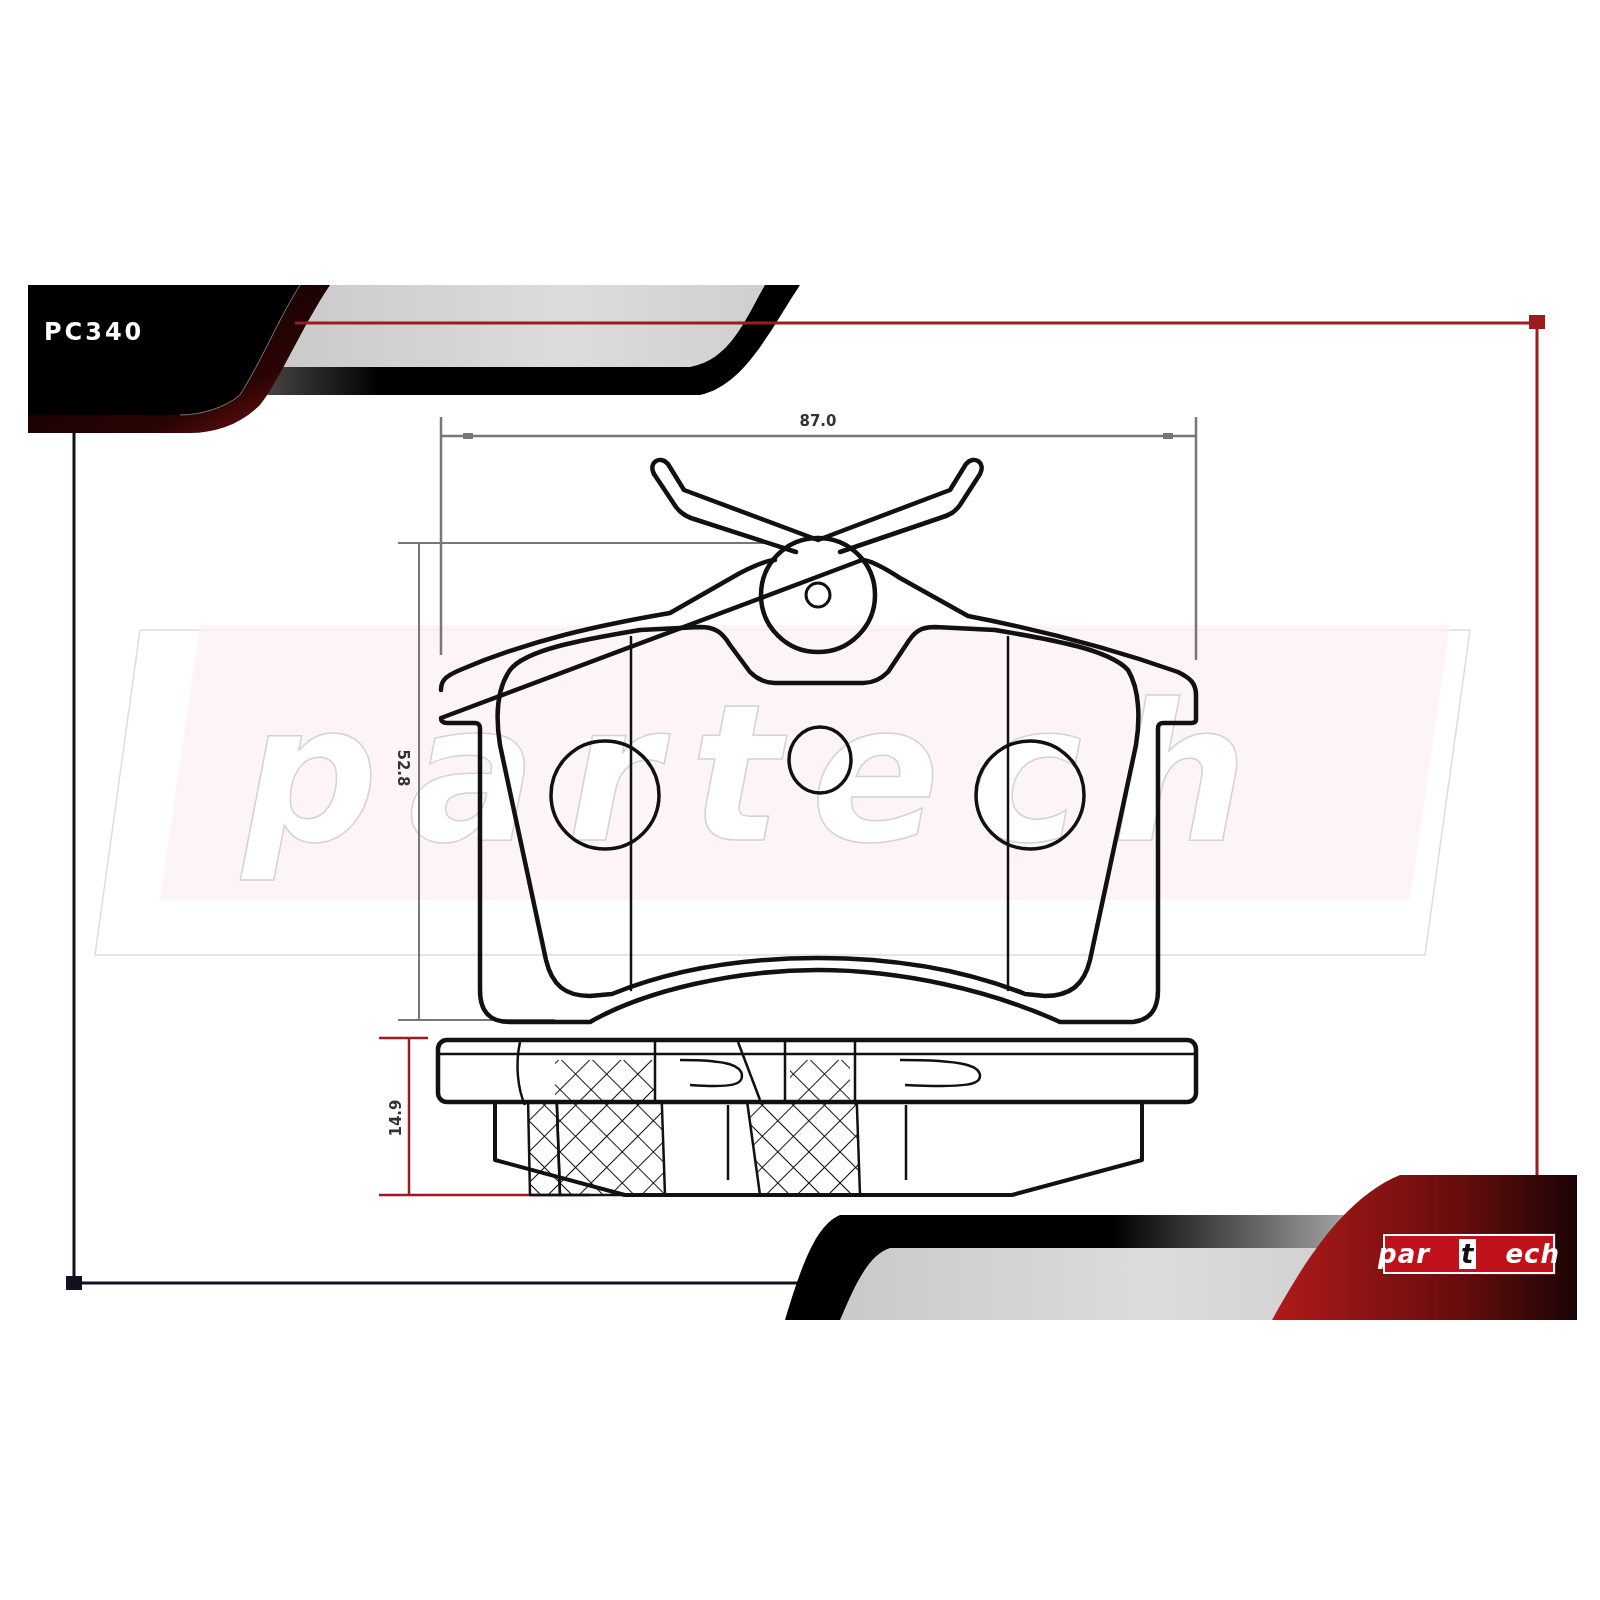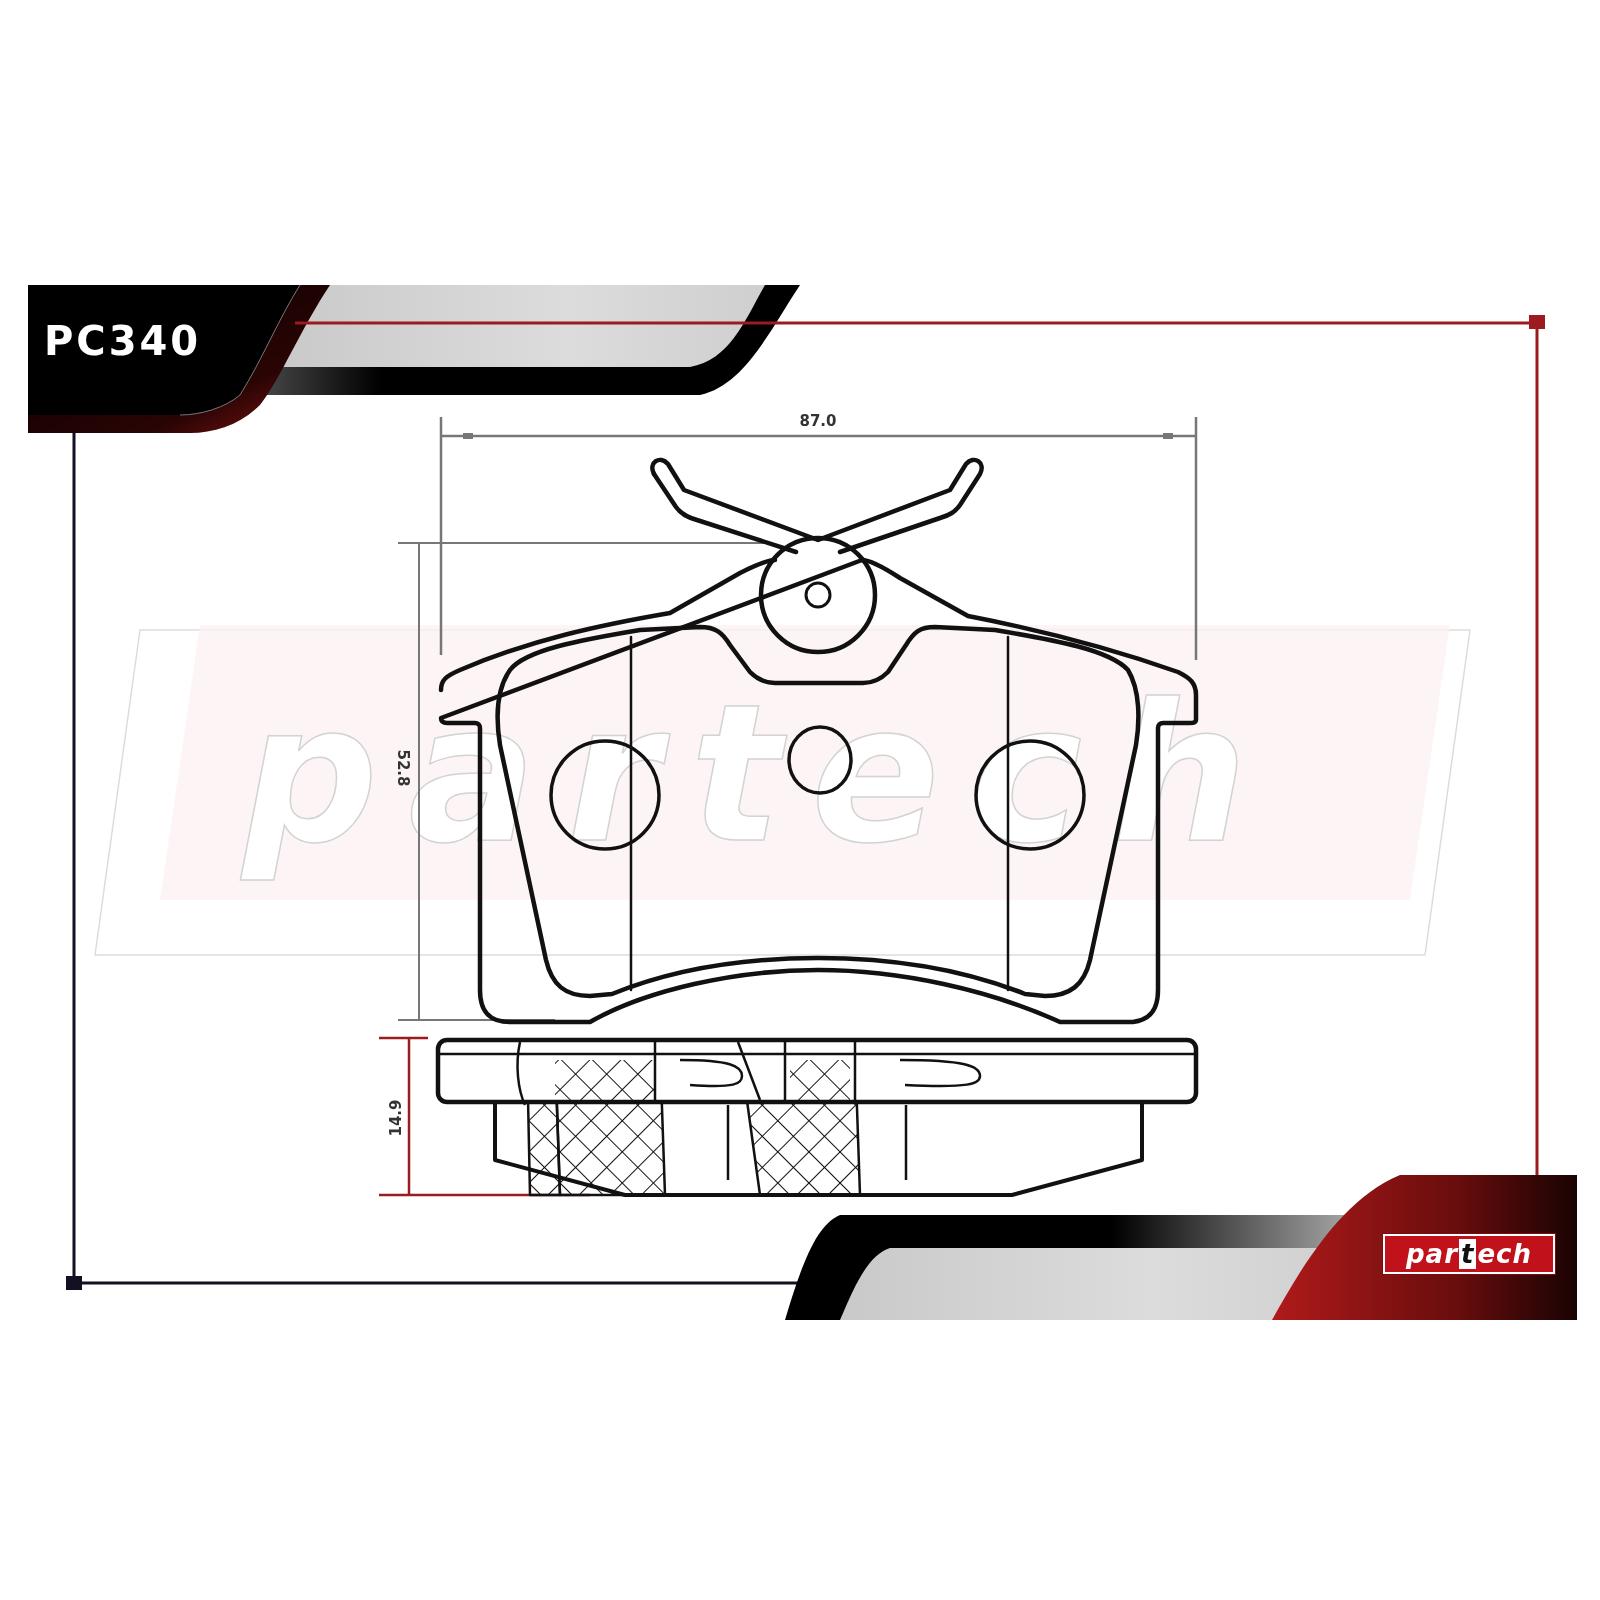--- a/index.html
+++ b/index.html
@@ -1,20 +1,20 @@
 <!DOCTYPE html>
 <html><head>
 <meta charset="utf-8">
 <style>
   html, body { margin:0; padding:0; background:#ffffff; }
   body { width:1600px; height:1600px; position:relative; overflow:hidden; font-family:"DejaVu Sans", sans-serif; }
   #stage { position:absolute; left:0; top:0; width:1600px; height:1600px; }
-  .code-label { position:absolute; left:44px; top:318px; font-family:"DejaVu Sans", sans-serif; font-weight:bold; font-size:40px; letter-spacing:3px; color:#ffffff; }
+  .code-label { position:absolute; left:44px; top:318px; font-family:"DejaVu Sans", sans-serif; font-weight:bold; font-size:24px; letter-spacing:3px; color:#ffffff; }
   .dim-text { font-family:"DejaVu Sans", sans-serif; font-weight:bold; font-size:15px; fill:#333; }
-  .brand-badge { position:absolute; left:1383px; top:1234px; width:168px; height:36px; background:#c1121b; border:2px solid #fff; box-shadow:0 0 0 1px #7a0c10; display:flex; align-items:center; justify-content:center; font-family:"DejaVu Sans", sans-serif; font-style:italic; font-weight:bold; font-size:26px; color:#fff; letter-spacing:1px; }
+  .brand-badge { position:absolute; left:1383px; top:1234px; width:168px; height:36px; background:#c1121b; border:2px solid #fff; box-shadow:0 0 0 1px #7a0c10; display:flex; align-items:center; justify-content:center; font-family:"DejaVu Sans", sans-serif; font-style:italic; font-weight:bold; font-size:26px; color:#fff; letter-spacing:1px;gap:28px; }
   .brand-badge .t { background:#fff; color:#111; padding:0 2px; margin:0 1px; }
 </style>
 </head>
 <body>
 
 <div id="stage">
 <svg width="1600" height="1600" viewBox="0 0 1600 1600" xmlns="http://www.w3.org/2000/svg">
   <defs>
     <linearGradient id="grayBand" x1="0" y1="0" x2="1" y2="0">
       <stop offset="0" stop-color="#c9c9c9"></stop>

